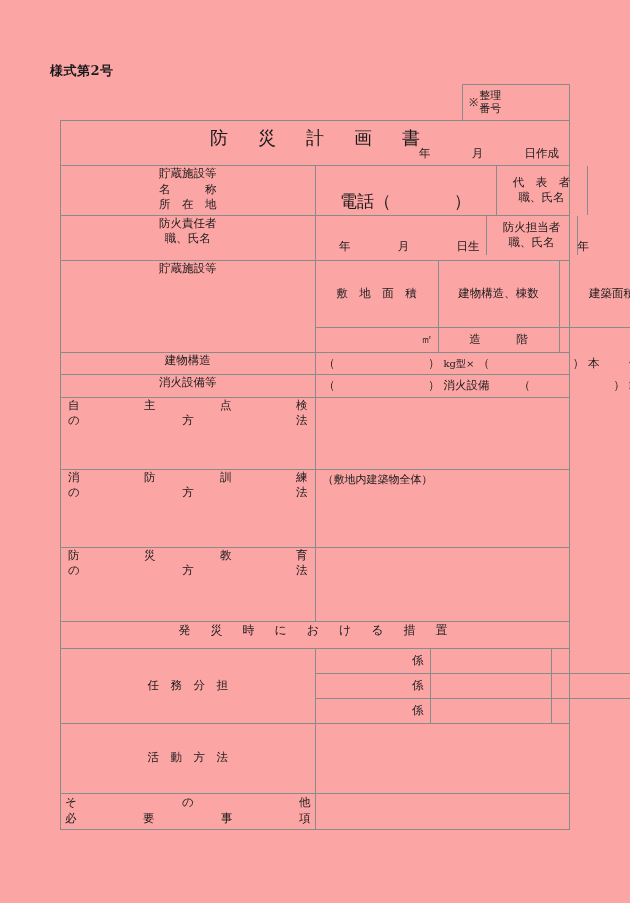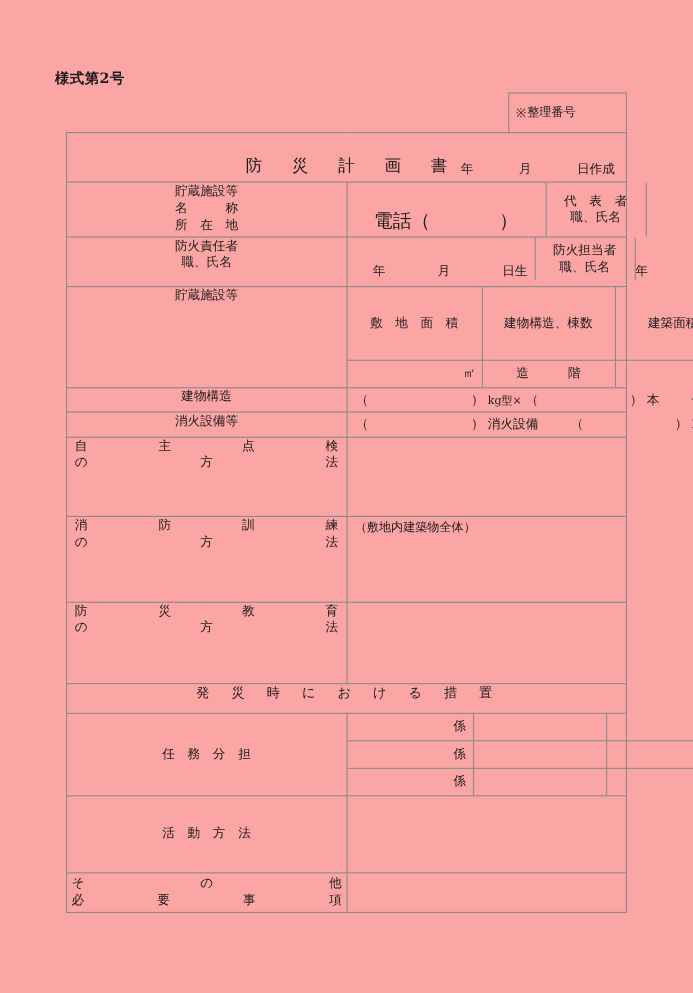--- a/index.html
+++ b/index.html
@@ -47,21 +47,21 @@
   }
   .ref-mark {
     font-size: 11px;
     line-height: 1;
     margin-right: 1px;
   }
   .ref-label {
     font-size: 11px;
     line-height: 1.15;
     display: flex;
-    flex-direction: row;
+    flex-direction: column;
   }
 
   
   .tbl {
     position: absolute;
     left: 60px;
     top: 120px;
     width: 510px;
     border-collapse: collapse;
     table-layout: fixed;
@@ -100,23 +100,23 @@
 
   
   .title-cell {
     height: 44px;
     position: relative;
     vertical-align: middle;
   }
   .doc-title {
     position: absolute;
     left: 0; right: 0;
-    top: 19px;
+    top: 5px;
     text-align: center;
-    font-size: 15px;
+    font-size: 18px;
     letter-spacing: 6px;
     padding-left: 6px;
   }
   .doc-date {
     position: absolute;
     right: 10px;
     top: 25px;
     font-size: 11.5px;
     white-space: nowrap;
   }

